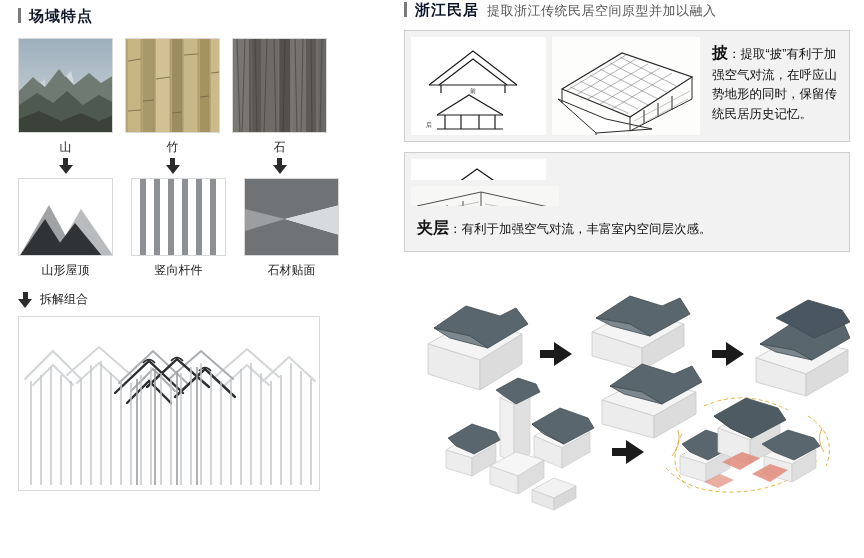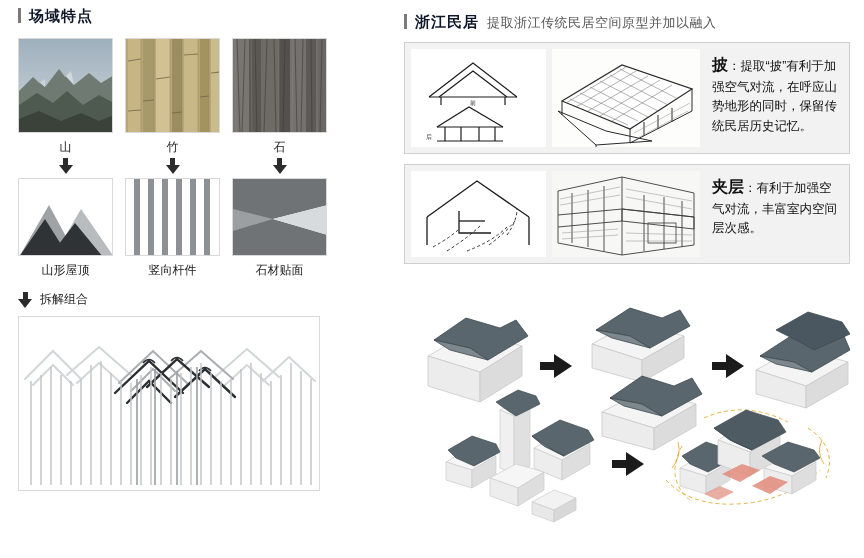--- a/index.html
+++ b/index.html
@@ -35,33 +35,33 @@
     border-left: 7px solid transparent;
     border-right: 7px solid transparent;
     border-top: 9px solid #2b2b2b;
     position: relative;
   }
   .arrow-stem {
     width: 5px; height: 7px; background: #2b2b2b; margin: 0 auto;
   }
   .arrow-wrap { display: flex; flex-direction: column; align-items: center; }
 
-  .abs-row { display: flex; gap: 12px; margin-top: 4px; }
+  .abs-row { display: flex; gap: 18px; margin-top: 4px; }
   .abs-img { width: 95px; height: 78px; border: 1px solid #d9d9d9; overflow: hidden; position: relative; background: #fff; }
 
   .combine { display: flex; align-items: center; justify-content: flex-start; gap: 8px; margin-top: 12px; }
   .combine-label { font-size: 12px; color: #1a1a1a; }
 
   .elevation {
     margin-top: 8px; width: 302px; height: 175px;
     border: 1px solid #d9d9d9; background: #fff; overflow: hidden; position: relative;
   }
 
   
-  .right { position: absolute; left: 404px; top: 12px; width: 446px; }
+  .right { position: absolute; left: 404px; top: 0; width: 446px; }
   .panel {
     border: 1px solid #cfcfcf; background: #f2f2f2;
     display: flex; align-items: stretch; padding: 6px; gap: 6px;
   }
   .panel-draw { background: #fff; position: relative; overflow: hidden; }
   .panel-text {
     flex: 1; font-size: 12.5px; line-height: 1.55; color: #111;
     padding: 4px 4px 4px 6px; writing-mode: horizontal-tb;
   }
   .panel-text b { font-size: 16px; font-weight: bold; }
@@ -392,21 +392,21 @@
             <path d="M84 90 L136 62"></path>
               <path d="M82 84 L138 54"></path>
           </g>
         </svg>
       </div>
       <div class="panel-text">
         <b>披</b><span>：提取“披”有利于加强空气对流，在呼应山势地形的同时，保留传统民居历史记忆。</span>
       </div>
     </div>
 
-    <div class="panel" style="margin-top:10px; height:100px;">
+    <div class="panel" style="margin-top:10px; height:100px;flex-direction:column;">
       <div class="panel-draw" style="width:135px;">
         <svg width="135" height="88" viewBox="0 0 135 88">
           <rect width="135" height="88" fill="#ffffff"></rect>
           <g stroke="#1b1b1b" fill="none" stroke-width="1.3">
             <path d="M16 46 L66 10 L118 46"></path>
             <line x1="16" y1="46" x2="16" y2="74"></line>
             <line x1="118" y1="46" x2="118" y2="74"></line>
             <path d="M48 40 L48 62 L80 62"></path>
             <path d="M48 50 L74 50"></path>
           </g>

